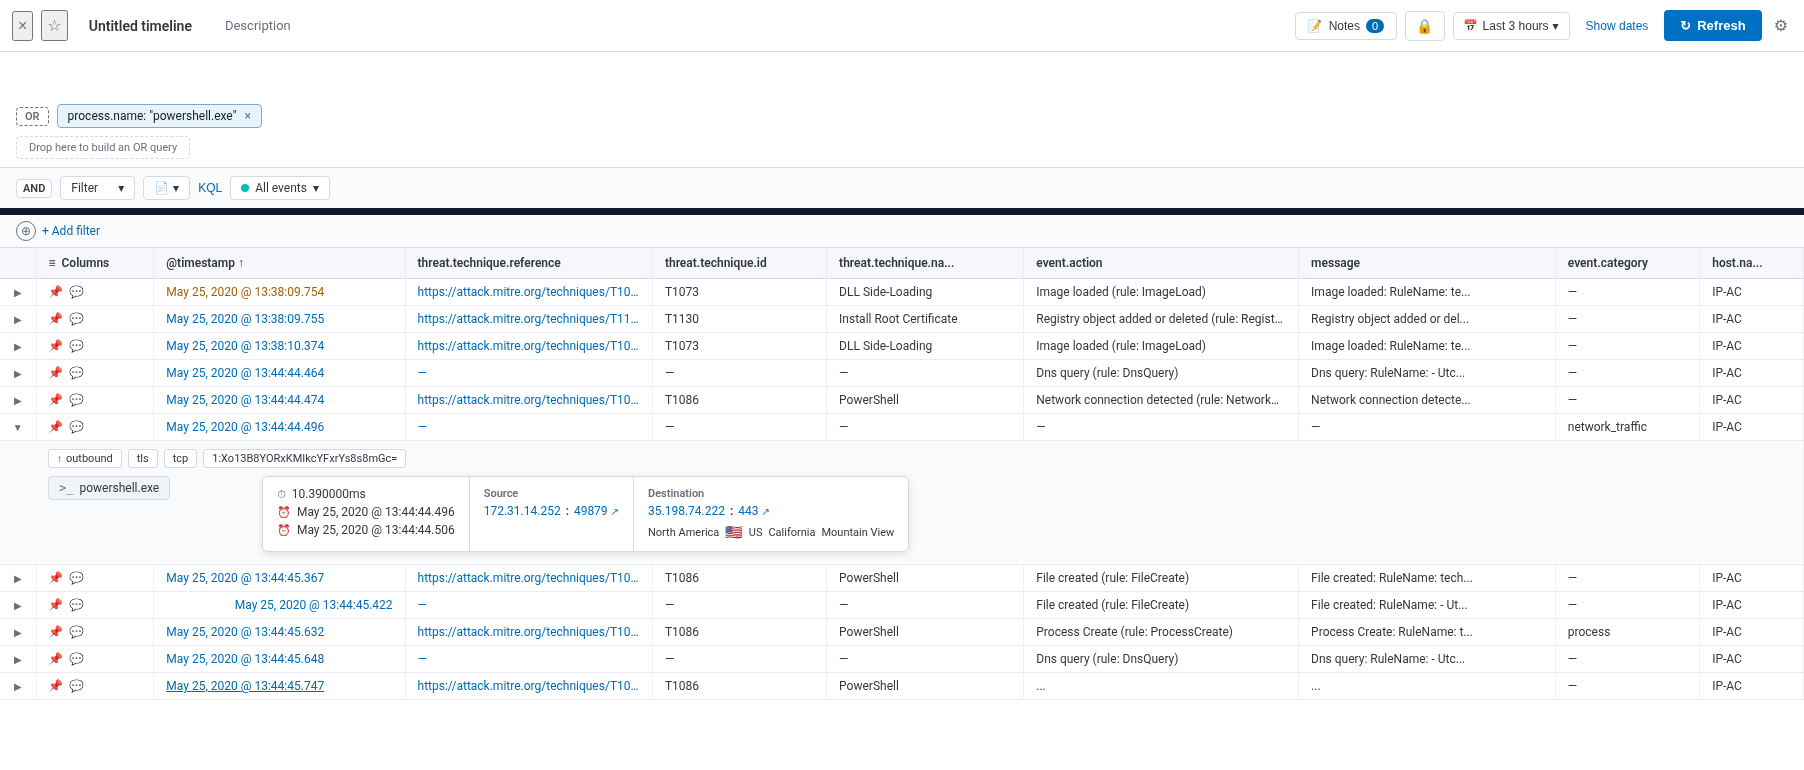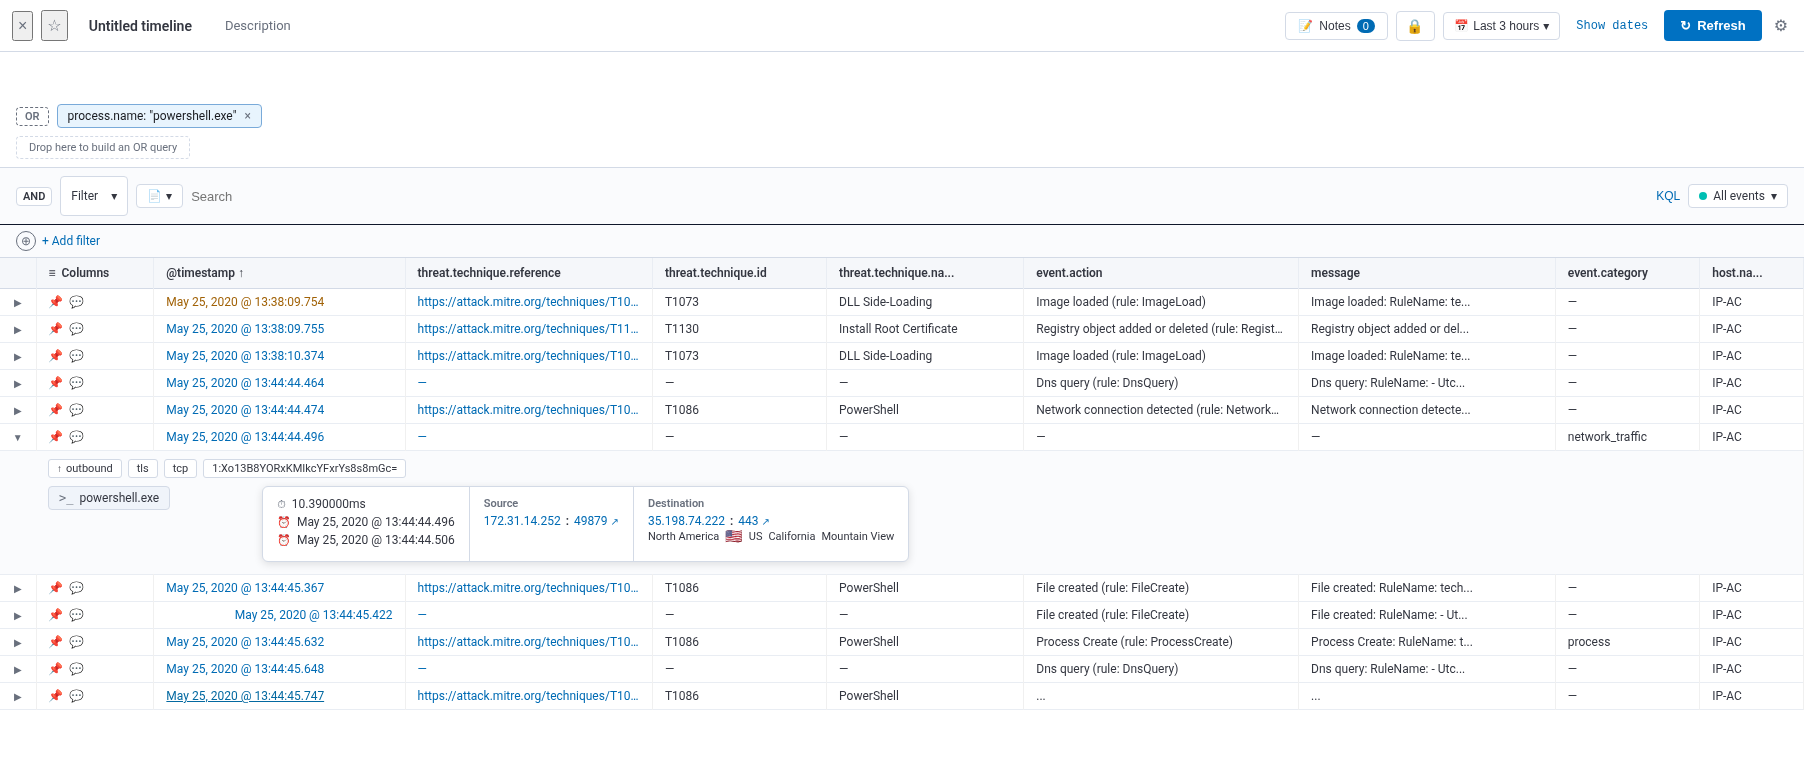--- a/index.html
+++ b/index.html
@@ -39,21 +39,21 @@
       color: #343741; font-size: 14px;
     }
     .time-btn {
       display: flex; align-items: center; gap: 4px;
       border: 1px solid #d3dae6; border-radius: 4px;
       padding: 6px 10px; cursor: pointer; background: #fff;
       font-size: 12px; color: #343741;
     }
     .show-dates-btn {
       font-size: 12px; color: #006bb4; cursor: pointer;
-      padding: 6px 8px; background: none; border: none; font-family: Liberation Mono, monospace;
+      padding: 6px 8px; background: none; border: none;
     }
     .refresh-btn {
       display: flex; align-items: center; gap: 6px;
       background: #0071c2; color: #fff;
       border: none; border-radius: 4px;
       padding: 8px 16px; cursor: pointer; font-size: 13px; font-weight: 600;
     }
     .settings-btn {
       border: none; background: none; cursor: pointer;
       color: #69707d; font-size: 16px; padding: 4px;
@@ -83,32 +83,32 @@
     .filter-chip .chip-close { cursor: pointer; color: #69707d; margin-left: 4px; }
     .drop-hint {
       border: 1px dashed #d3dae6; border-radius: 4px;
       padding: 4px 12px; font-size: 11px; color: #69707d;
       margin-top: 4px; display: inline-block;
     }
 
     
     .search-bar {
       display: flex; align-items: center; gap: 8px;
-      padding: 8px 16px; border-bottom: 1px solid #0f172a;
+      padding: 8px 16px; border-bottom: 7px solid #0f172a;
       background: #fafbfd;
     }
     .and-badge {
       border: 1px solid #d3dae6; border-radius: 4px;
       padding: 2px 6px; font-size: 11px; font-weight: 600;
       color: #343741; background: #fff;
     }
     .filter-dropdown {
-      display: flex; align-items: center; gap: 13px;
+      display: flex; align-items: center; gap: 20px;
       border: 1px solid #d3dae6; border-radius: 4px;
-      padding: 12px 10px; cursor: pointer; background: #fff;
+      padding: 4px 10px; cursor: pointer; background: #fff;
       font-size: 12px; color: #343741;
     }
     .doc-btn {
       display: flex; align-items: center; gap: 4px;
       border: 1px solid #d3dae6; border-radius: 4px;
       padding: 4px 10px; cursor: pointer; background: #fff;
       font-size: 12px; color: #343741;
     }
     .search-input {
       flex: 1; border: none; outline: none;
@@ -281,21 +281,20 @@
 <div class="search-bar">
   <span class="and-badge">AND</span>
   <div class="filter-dropdown">
     <span>Filter</span>
     <span>▾</span>
   </div>
   <div class="doc-btn">
     <span>📄</span>
     <span>▾</span>
   </div>
-  <input class="search-input" placeholder="Search" style="">
   <button class="kql-btn">KQL</button>
   <div class="all-events-btn">
     <span class="green-dot"></span>
     <span>All events</span>
     <span>▾</span>
   </div>
 </div>
 
 <div class="add-filter-row">
   <span class="add-filter-circle">⊕</span>
@@ -480,21 +479,21 @@
                 </div>
               </div>
               <div class="tooltip-right">
                 <div class="src-dst-label">Destination</div>
                 <div>
                   <a class="ip-link">35.198.74.222</a>
                   <span class="port-sep">:</span>
                   <a class="ip-link">443</a>
                   <span style="font-size:10px;color:#006bb4;"> ↗</span>
                 </div>
-                <div class="geo-tags" style="">
+                <div class="geo-tags" style="margin-top:6px;">
                   <span>North America</span>
                   <span class="flag">🇺🇸</span>
                   <span>US</span>
                   <span>California</span>
                   <span>Mountain View</span>
                 </div>
               </div>
             </div>
           </div>
         </div>

